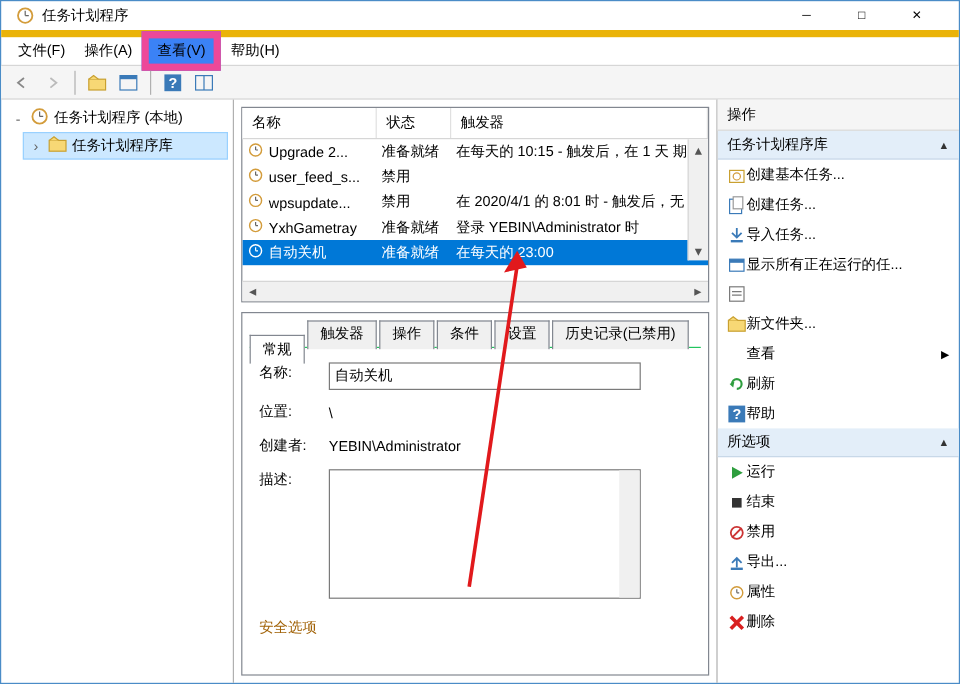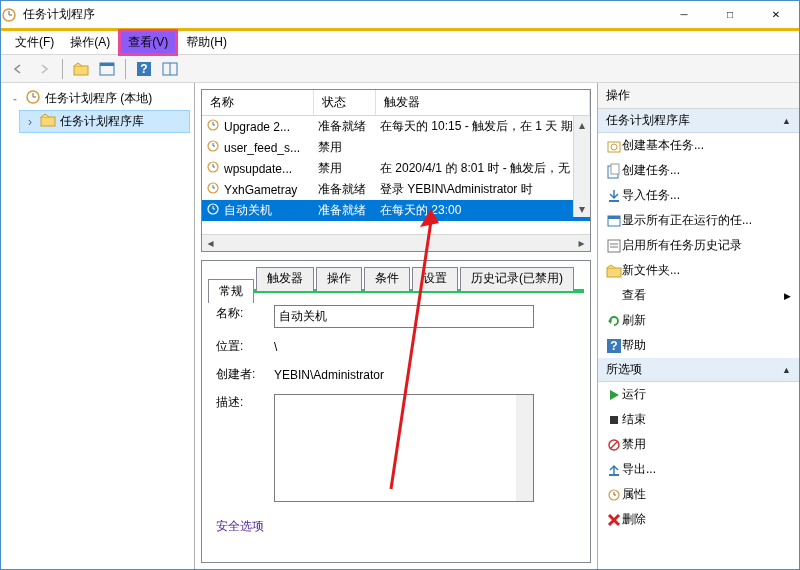--- a/index.html
+++ b/index.html
@@ -1,25 +1,25 @@
 <!DOCTYPE html>
 <html><head>
 <meta charset="utf-8">
 <style>
 * { box-sizing: border-box; margin: 0; padding: 0; font-family: "Microsoft YaHei", "Segoe UI", sans-serif; font-size: 12px; }
 body { background: #fff; }
 .window { width: 800px; height: 570px; border: 1px solid #4a8cc7; position: relative; background: #fff; }
-.titlebar { height: 30px; display: flex; align-items: center; padding: 0 0; border-bottom: 3px solid #eab308; }
+.titlebar { height: 30px; display: flex; align-items: center; padding: 0 12px; border-bottom: 6px solid #eab308; }
 .titlebar-icon { width: 16px; height: 16px; margin-right: 6px; display: inline-flex; align-items: center; justify-content: center; }
 .titlebar-title { flex: 1; }
 .titlebar-btns { display: flex; }
 .titlebar-btn { width: 46px; height: 30px; display: flex; align-items: center; justify-content: center; font-family: "Segoe MDL2 Assets", sans-serif; font-size: 10px; }
 .menubar { height: 24px; display: flex; align-items: center; padding: 0 6px; border-bottom: 1px solid #d6d6d6; }
 .menubar-item { padding: 3px 8px; }
-.menubar-item.active { background: #8b5cf6; border: 3px solid #ec4899; padding: 2px 7px; }
+.menubar-item.active { background: #3b82f6; border: 6px solid #ec4899; padding: 2px 7px; }
 .toolbar { height: 28px; display: flex; align-items: center; padding: 0 6px; gap: 4px; border-bottom: 1px solid #d6d6d6; background: #f5f5f5; }
 .toolbar-btn { width: 22px; height: 22px; display: flex; align-items: center; justify-content: center; border: 1px solid transparent; }
 .toolbar-sep { width: 1px; height: 20px; background: #b0b0b0; margin: 0 3px; }
 .body3col { display: flex; height: calc(570px - 30px - 24px - 28px - 2px); }
 .leftpane { width: 194px; border-right: 1px solid #b0b0b0; padding: 4px; }
 .tree-node { display: flex; align-items: center; padding: 2px 4px; gap: 4px; }
 .tree-node.child { margin-left: 14px; background: #cce8ff; border: 1px solid #99d1ff; }
 .tree-node .exp { width: 12px; text-align: center; color: #666; }
 .midpane { flex: 1; display: flex; flex-direction: column; padding: 6px; gap: 8px; overflow: hidden; }
 .tasklist-box { border: 1px solid #828790; position: relative; }
@@ -38,21 +38,21 @@
 .hscroll { height: 17px; background: #f0f0f0; border-top: 1px solid #d6d6d6; display: flex; align-items: center; }
 .hscroll .arrow { width: 17px; height: 17px; display: flex; align-items: center; justify-content: center; color: #555; }
 .hscroll .track { flex: 1; height: 17px; }
 .vscroll { position: absolute; right: 0; top: 0; bottom: 17px; width: 17px; background: #f0f0f0; border-left: 1px solid #d6d6d6; display: flex; flex-direction: column; }
 .vscroll .arrow { height: 17px; display: flex; align-items: center; justify-content: center; color: #555; }
 .vscroll .thumb { flex: 1; }
 .detailbox { border: 1px solid #828790; flex: 1; display: flex; flex-direction: column; overflow: hidden; }
 .tabs { display: flex; padding: 4px 6px 0 6px; gap: 2px; }
 .tab { padding: 3px 10px; border: 1px solid #828790; border-bottom: none; background: #fff; position: relative; top: 14px; }
 .tab.inactive { background: #f0f0f0; top: 2px; padding: 2px 10px; }
-.tab-content { border-top: 4px solid #22c55e; margin: 0 6px; padding: 12px 8px; flex: 1; overflow: hidden; }
+.tab-content { border-top: 1px solid #22c55e; margin: 0 6px; padding: 12px 8px; flex: 1; overflow: hidden; }
 .formrow { display: flex; align-items: flex-start; margin-bottom: 10px; gap: 8px; }
 .formlabel { width: 50px; }
 .forminput { border: 1px solid #7a7a7a; padding: 2px 4px; width: 260px; background: #fff; }
 .formtext { padding: 2px 0; }
 .textarea { border: 1px solid #7a7a7a; width: 260px; height: 108px; background: #fff; position: relative; }
 .textarea .vsb { position: absolute; right: 0; top: 0; bottom: 0; width: 17px; background: #f0f0f0; }
 .rightpane { width: 202px; border-left: 1px solid #b0b0b0; display: flex; flex-direction: column; }
 .rightpane-head { padding: 4px 8px; border-bottom: 1px solid #d6d6d6; background: #f5f5f5; }
 .actions-group-head { background: #e3eef9; padding: 3px 8px; display: flex; align-items: center; justify-content: space-between; border-bottom: 1px solid #c8d8e8; }
 .actions-group-head .caret { font-size: 9px; color: #333; }
@@ -255,21 +255,21 @@
             <span class="formlabel">创建者:</span>
             <span class="formtext">YEBIN\Administrator</span>
           </div>
           <div class="formrow">
             <span class="formlabel">描述:</span>
             <div class="textarea">
               <div class="vsb"></div>
             </div>
           </div>
           <div class="formrow" style="margin-top:16px">
-            <span style="color:#4c1d95">安全选项</span>
+            <span style="color:#a16207">安全选项</span>
           </div>
         </div>
       </div>
     </div>
 
     <div class="rightpane">
       <div class="rightpane-head">操作</div>
       <div class="actions-scroll" id="actions-scroll">
 
       <div class="actions-group-head">
@@ -313,21 +313,20 @@
             <span>显示所有正在运行的任...</span>
           </div>
           <div class="action-item">
             <span class="icon">
               <svg width="16" height="16">
                 <rect x="2" y="2" width="12" height="12" fill="#fff" stroke="#7a7a7a"></rect>
                 <line x1="4" y1="6" x2="12" y2="6" stroke="#7a7a7a"></line>
                 <line x1="4" y1="9" x2="12" y2="9" stroke="#7a7a7a"></line>
               </svg>
             </span>
-            <span>启用所有任务历史记录</span>
           </div>
           <div class="action-item">
             <span class="icon">
               <svg width="16" height="14">
                 <rect x="1" y="4" width="14" height="9" fill="#f7d875" stroke="#c9a030"></rect>
                 <path d="M1 4 L5 1 L9 4" fill="#f7d875" stroke="#c9a030"></path>
               </svg>
             </span>
             <span>新文件夹...</span>
           </div>

